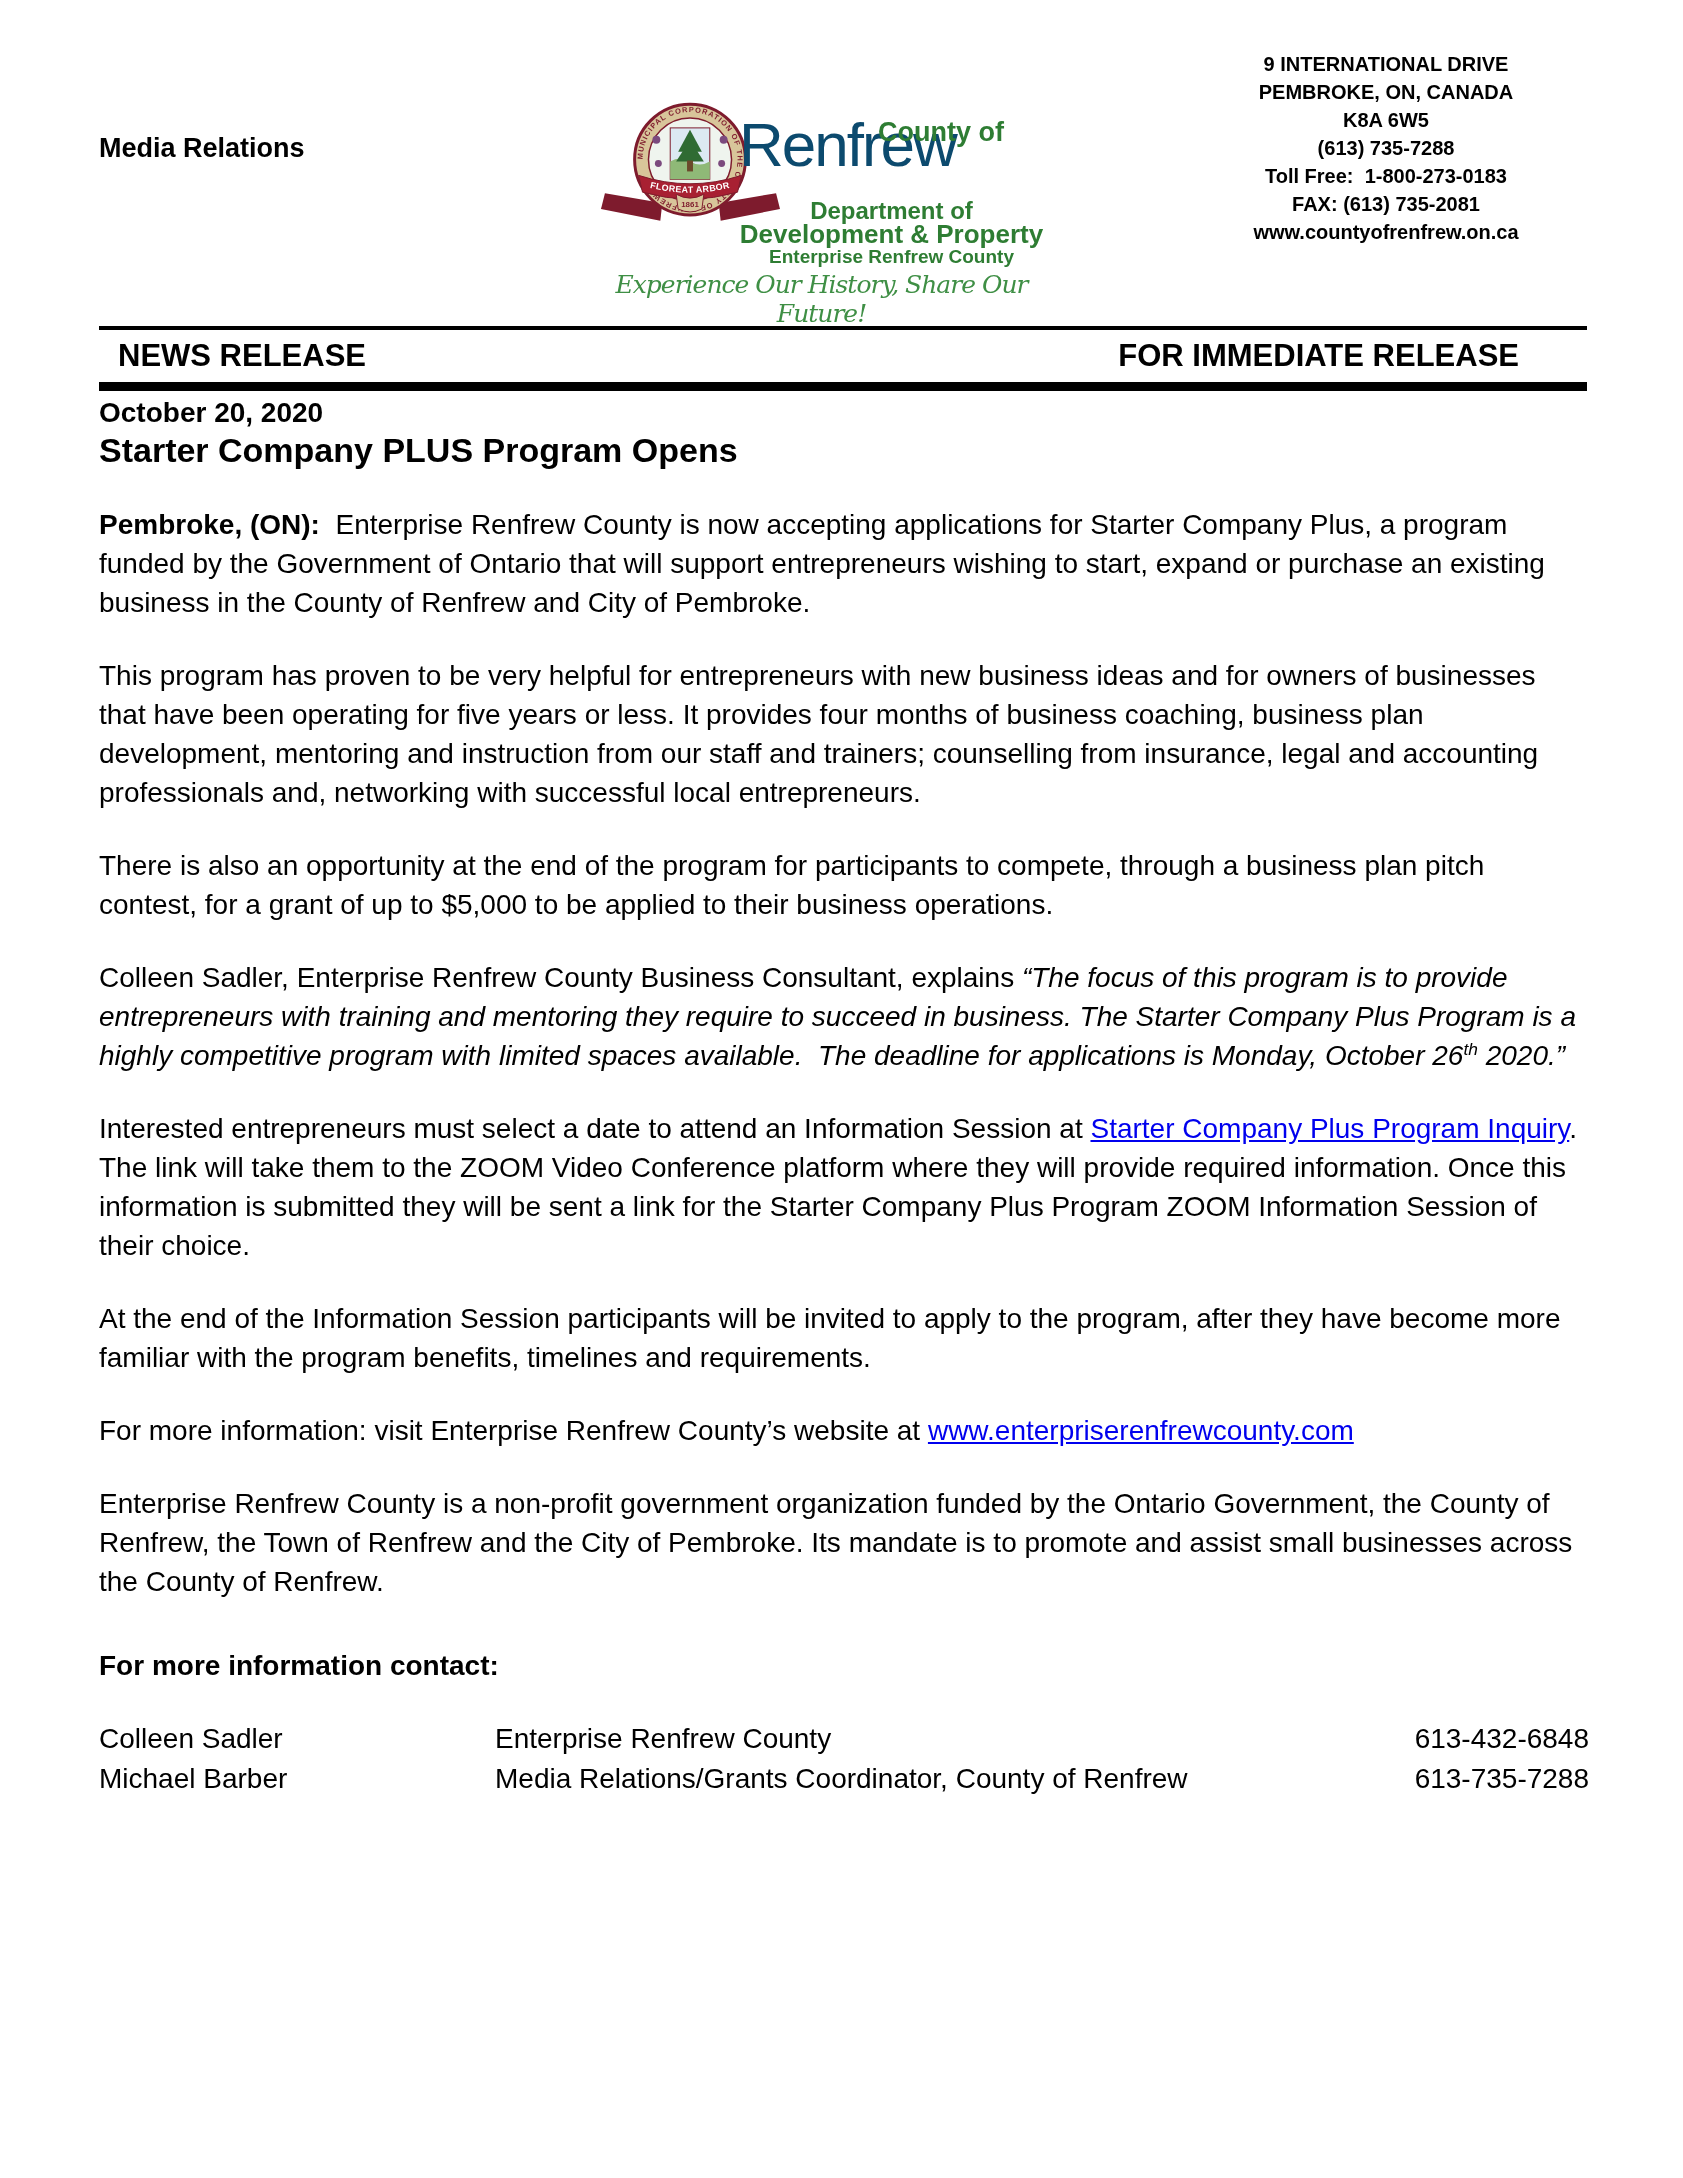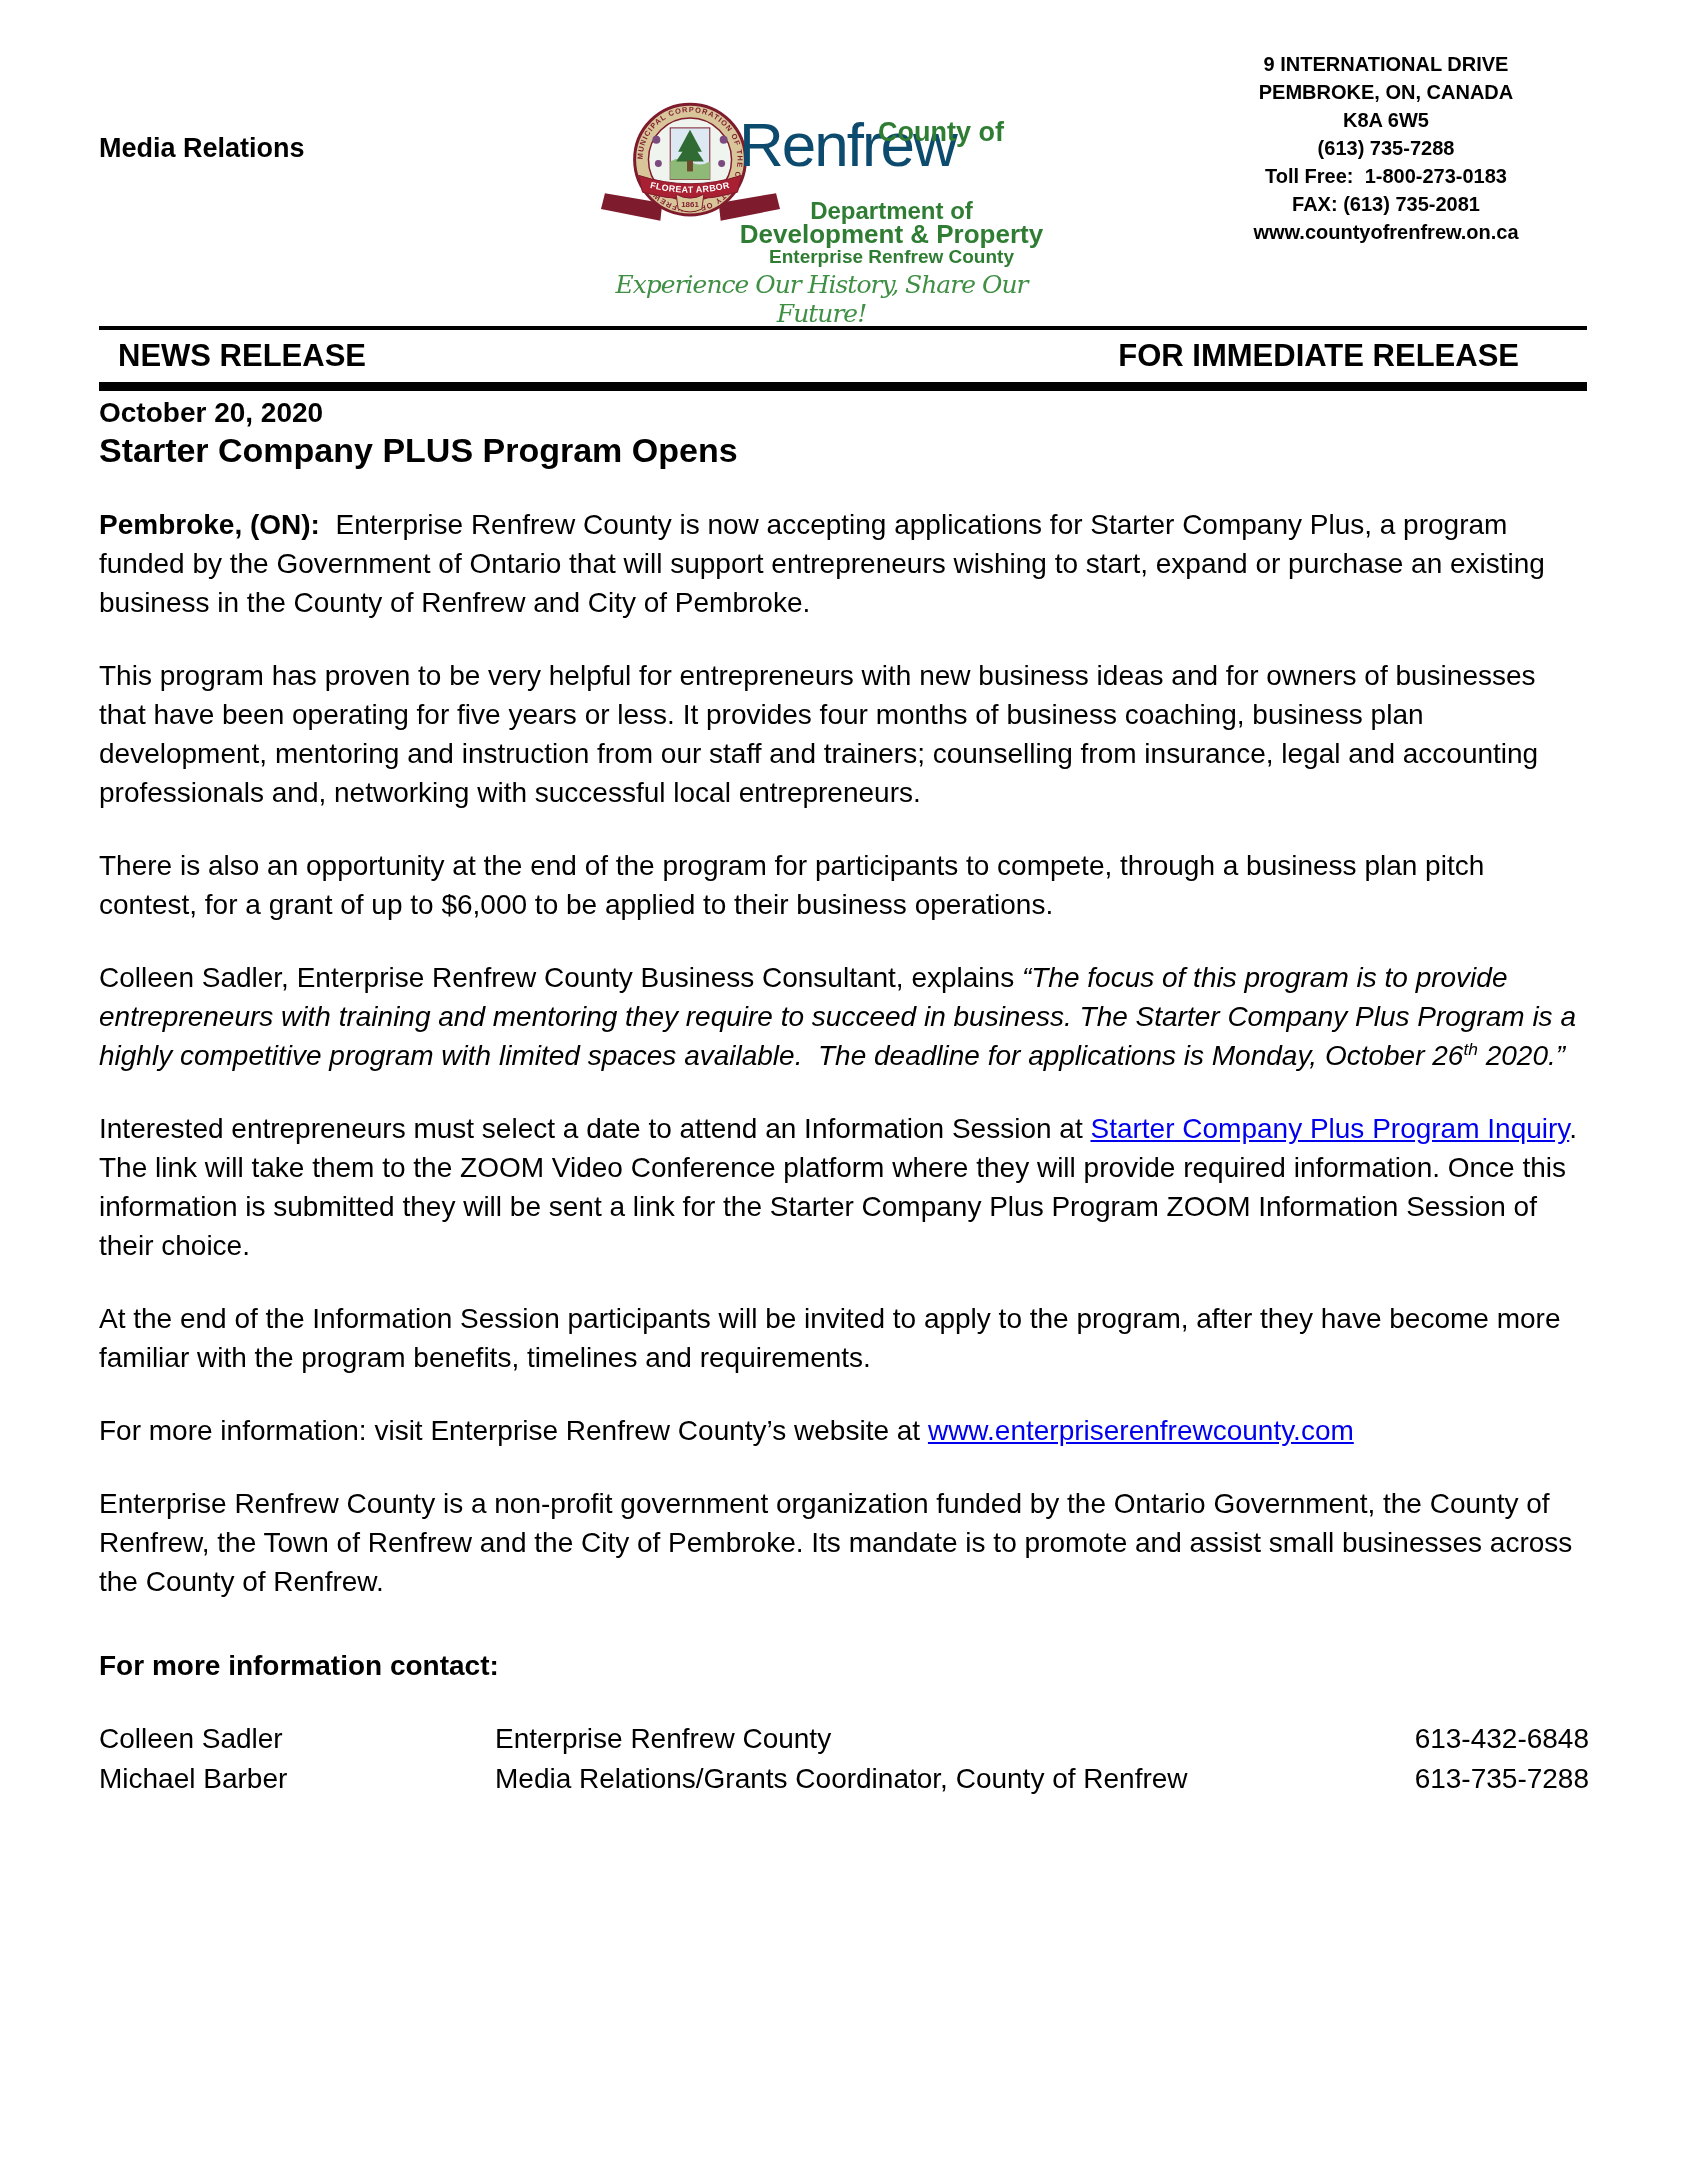--- a/index.html
+++ b/index.html
@@ -118,21 +118,21 @@
   </div>
   <div class="rule-thick"></div>
   <div class="release-date">October 20, 2020</div>
   <div class="doc-title">Starter Company PLUS Program Opens</div>
 
   <div class="content">
     <p><span class="b">Pembroke, (ON):</span><span>  Enterprise Renfrew County is now accepting applications for Starter Company Plus, a program funded by the Government of Ontario that will support entrepreneurs wishing to start, expand or purchase an existing business in the County of Renfrew and City of Pembroke.</span></p>
 
     <p>This program has proven to be very helpful for entrepreneurs with new business ideas and for owners of businesses that have been operating for five years or less. It provides four months of business coaching, business plan development, mentoring and instruction from our staff and trainers; counselling from insurance, legal and accounting professionals and, networking with successful local entrepreneurs.</p>
 
-    <p>There is also an opportunity at the end of the program for participants to compete, through a business plan pitch contest, for a grant of up to $6,000 to be applied to their business operations.</p>
+    <p>There is also an opportunity at the end of the program for participants to compete, through a business plan pitch contest, for a grant of up to $5,000 to be applied to their business operations.</p>
 
     <p><span>Colleen Sadler, Enterprise Renfrew County Business Consultant, explains </span><span class="i">“The focus of this program is to provide entrepreneurs with training and mentoring they require to succeed in business. The Starter Company Plus Program is a highly competitive program with limited spaces available.  The deadline for applications is Monday, October 26</span><sup class="i">th</sup><span class="i"> 2020.”</span></p>
 
     <p><span>Interested entrepreneurs must select a date to attend an Information Session at </span><a class="doclink">Starter Company Plus Program Inquiry</a><span>. The link will take them to the ZOOM Video Conference platform where they will provide required information. Once this information is submitted they will be sent a link for the Starter Company Plus Program ZOOM Information Session of their choice.</span></p>
 
     <p>At the end of the Information Session participants will be invited to apply to the program, after they have become more familiar with the program benefits, timelines and requirements.</p>
 
     <p><span>For more information: visit Enterprise Renfrew County’s website at </span><a class="doclink">www.enterpriserenfrewcounty.com</a></p>
 
     <p>Enterprise Renfrew County is a non-profit government organization funded by the Ontario Government, the County of Renfrew, the Town of Renfrew and the City of Pembroke. Its mandate is to promote and assist small businesses across the County of Renfrew.</p>

